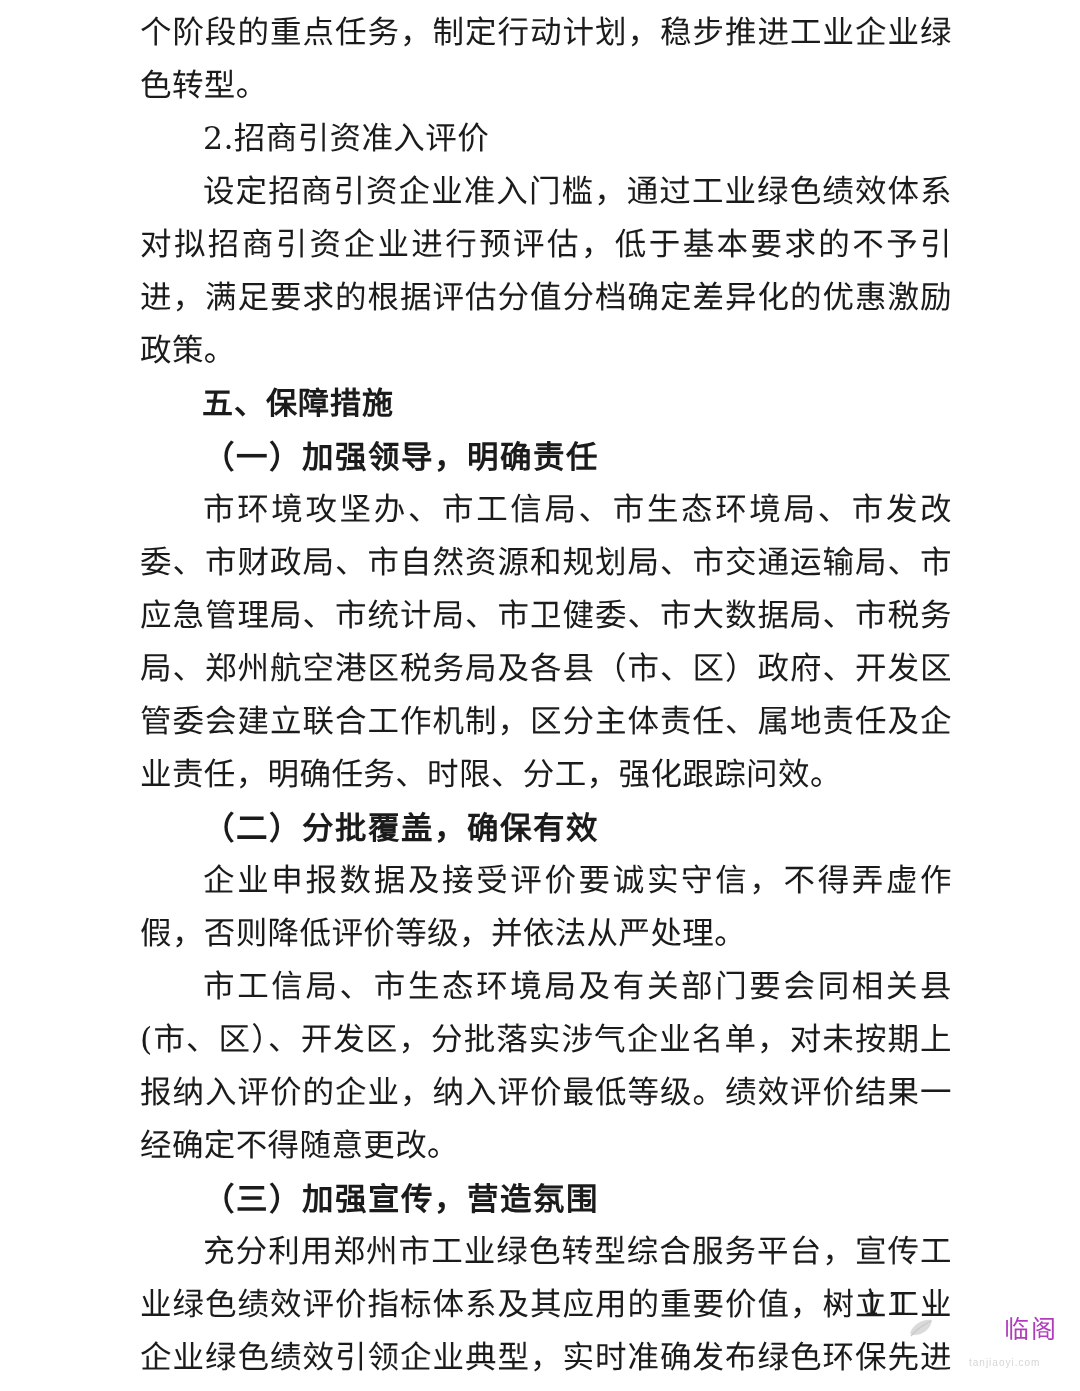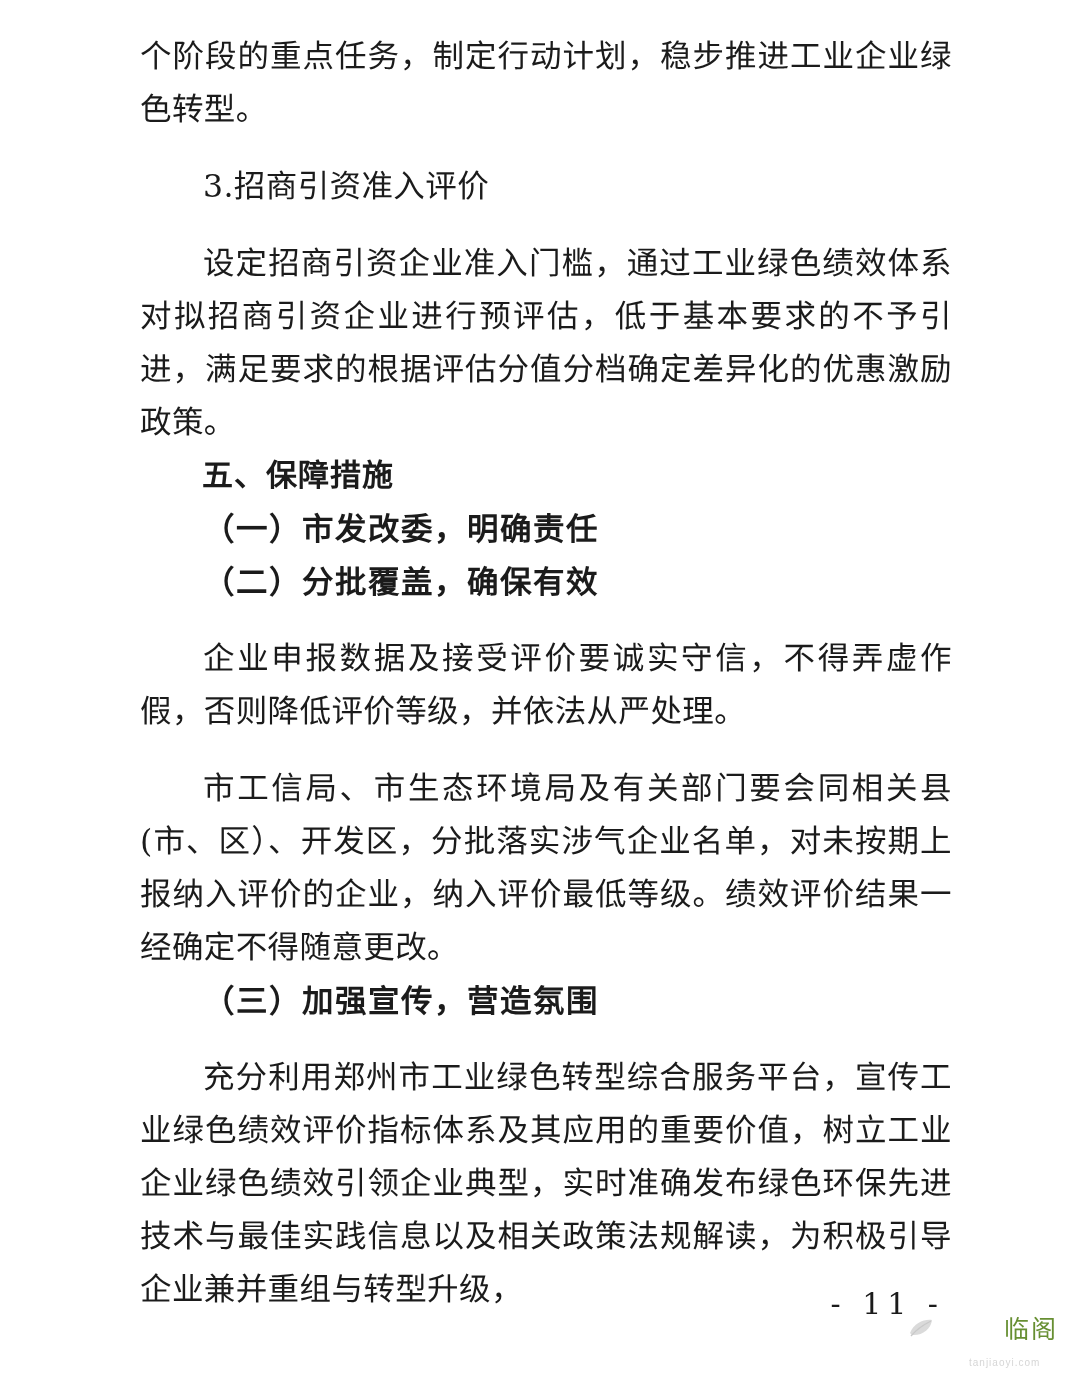--- a/index.html
+++ b/index.html
@@ -29,21 +29,20 @@
     letter-spacing: 0.4px;
     text-align: justify;
     text-justify: inter-ideograph;
   }
   p {
     margin: 0;
     padding: 0;
   }
   .para {
     text-indent: 2em;
-    margin-top: 24px;
   }
   .para-cont {
     text-indent: 0;
   }
   .heading {
     text-indent: 2em;
     font-weight: 700;
     font-family: "DejaVu Sans", "Liberation Sans", sans-serif;
     font-size: 31px;
     letter-spacing: 1px;
@@ -97,48 +96,49 @@
     color: #cfcfcf;
     font-family: Liberation Sans, sans-serif;
     letter-spacing: 1px;
     margin-left: 41px;
   }
   .wm-right {
     position: absolute;
     right: 4px;
     top: 4px;
     font-size: 25px;
-    color: #4d7c0f;
+    color: #a21caf;
     font-family: "DejaVu Sans", "Liberation Sans", sans-serif;
     letter-spacing: 2px;
   }
   .wm-leaf {
     position: absolute;
     right: 128px;
     top: 12px;
     width: 26px;
     height: 22px;
   }
 </style>
 </head>
 <body>
 
 <div class="page">
   <div class="doc-body">
 
     <p class="para para-cont">个阶段的重点任务，制定行动计划，稳步推进工业企业绿色转型。</p>
 
-    <p class="para">3.招商引资准入评价</p>
+    <p class="para">2.招商引资准入评价</p>
 
     <p class="para">设定招商引资企业准入门槛，通过工业绿色绩效体系对拟招商引资企业进行预评估，低于基本要求的不予引进，满足要求的根据评估分值分档确定差异化的优惠激励政策。</p>
 
     <p class="heading">五、保障措施</p>
 
-    <p class="subheading">（一）市发改委，明确责任</p>
+    <p class="subheading">（一）加强领导，明确责任</p>
 
+    <p class="para">市环境攻坚办、市工信局、市生态环境局、市发改委、市财政局、市自然资源和规划局、市交通运输局、市应急管理局、市统计局、市卫健委、市大数据局、市税务局、郑州航空港区税务局及各县（市、区）政府、开发区管委会建立联合工作机制，区分主体责任、属地责任及企业责任，明确任务、时限、分工，强化跟踪问效。</p>
 
     <p class="subheading">（二）分批覆盖，确保有效</p>
 
     <p class="para">企业申报数据及接受评价要诚实守信，不得弄虚作假，否则降低评价等级，并依法从严处理。</p>
 
     <p class="para">市工信局、市生态环境局及有关部门要会同相关县(市、区）、开发区，分批落实涉气企业名单，对未按期上报纳入评价的企业，纳入评价最低等级。绩效评价结果一经确定不得随意更改。</p>
 
     <p class="subheading">（三）加强宣传，营造氛围</p>
 
     <p class="para">充分利用郑州市工业绿色转型综合服务平台，宣传工业绿色绩效评价指标体系及其应用的重要价值，树立工业企业绿色绩效引领企业典型，实时准确发布绿色环保先进技术与最佳实践信息以及相关政策法规解读，为积极引导企业兼并重组与转型升级，</p>

